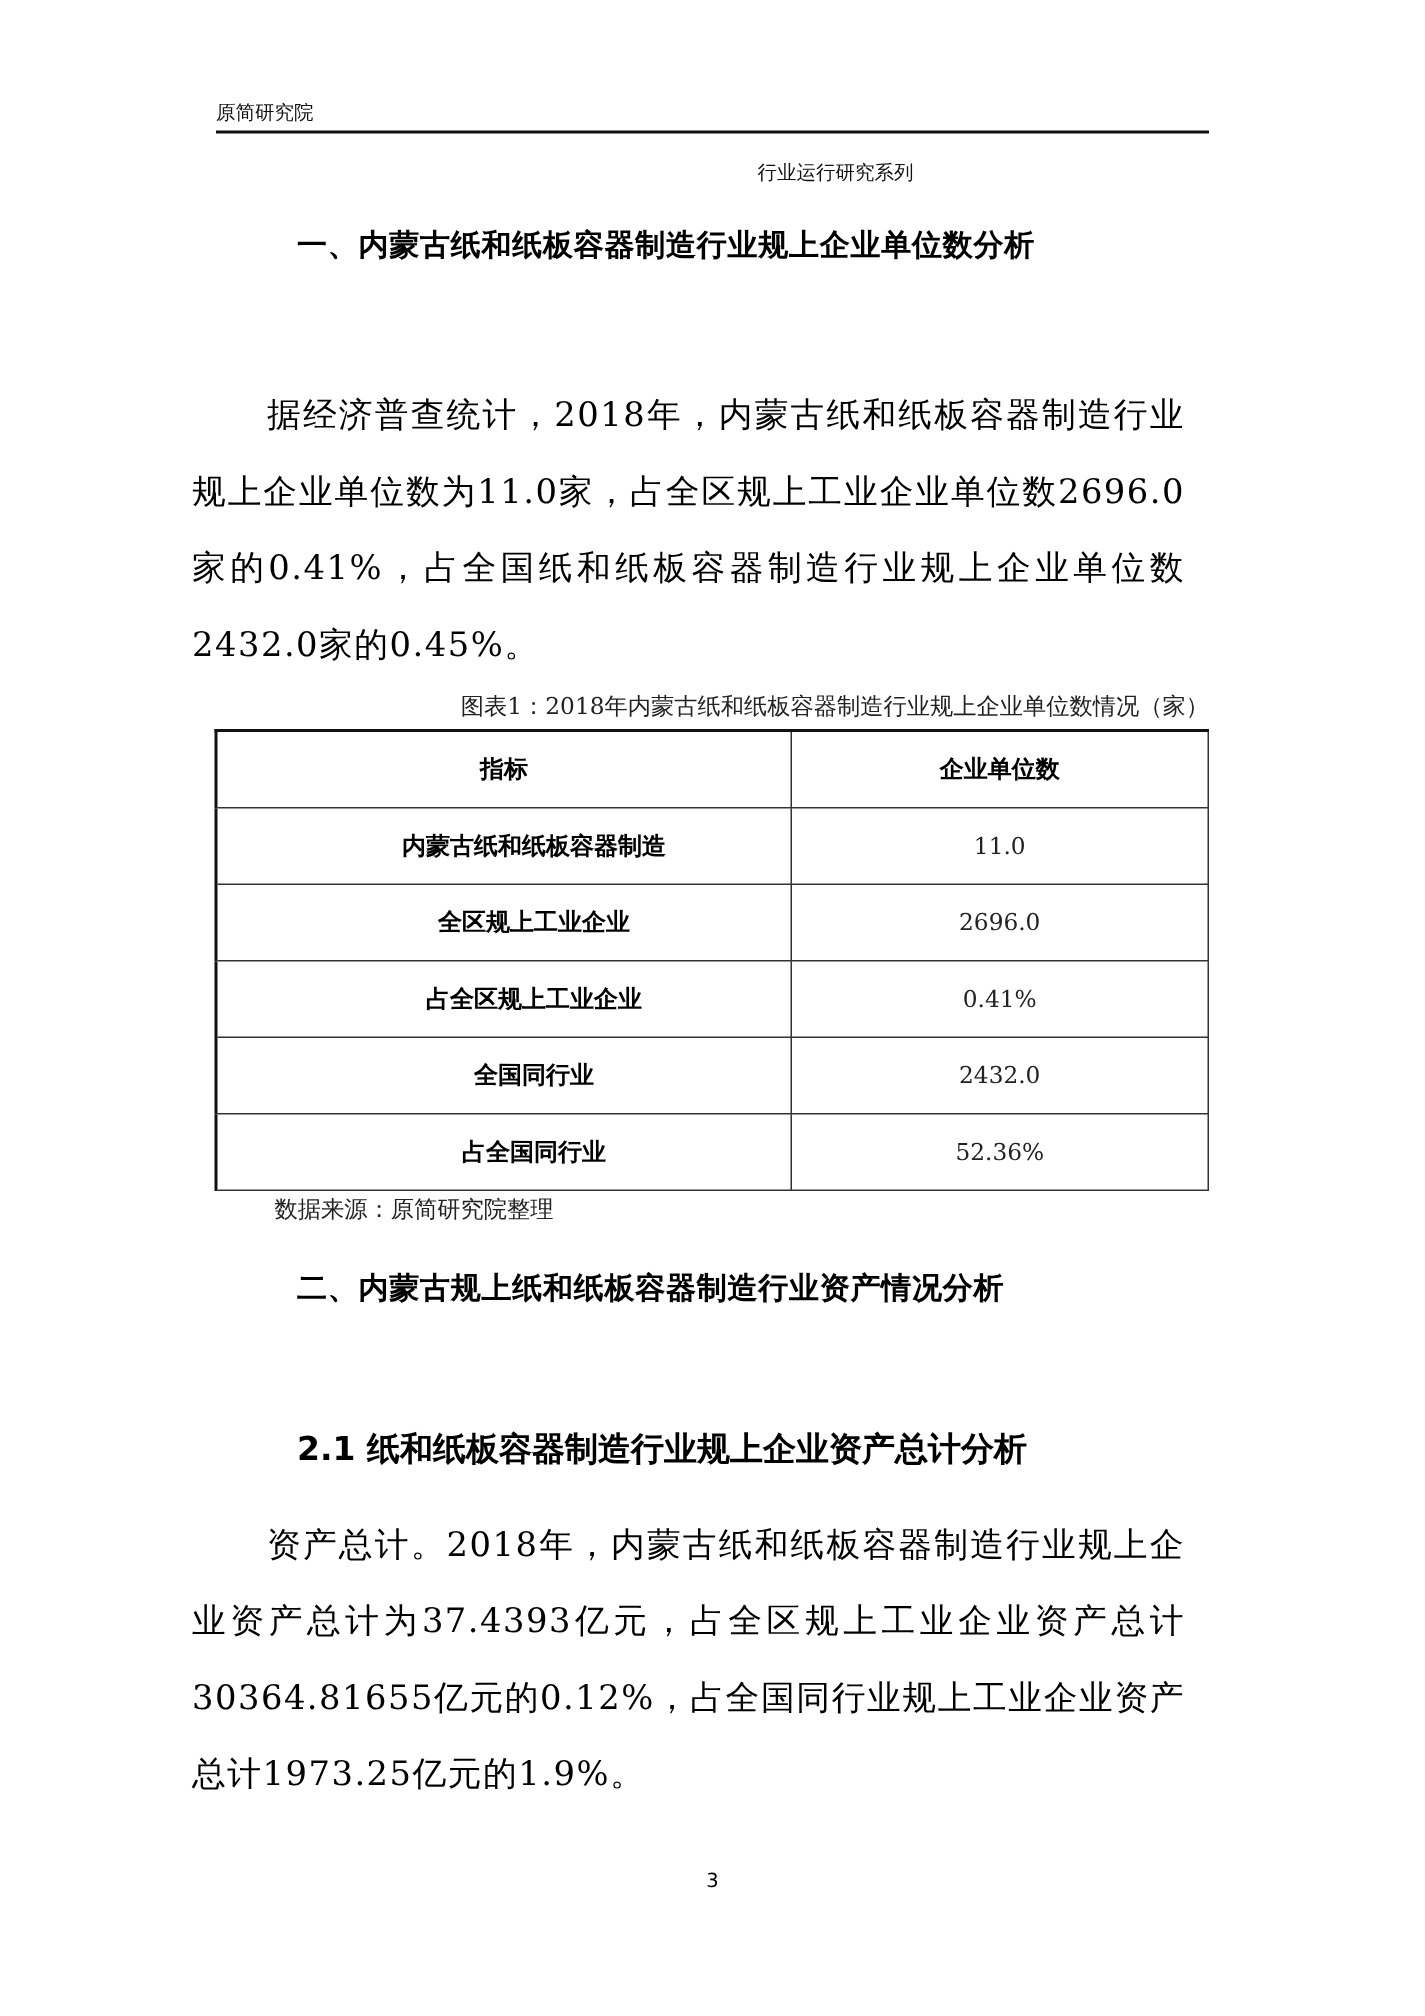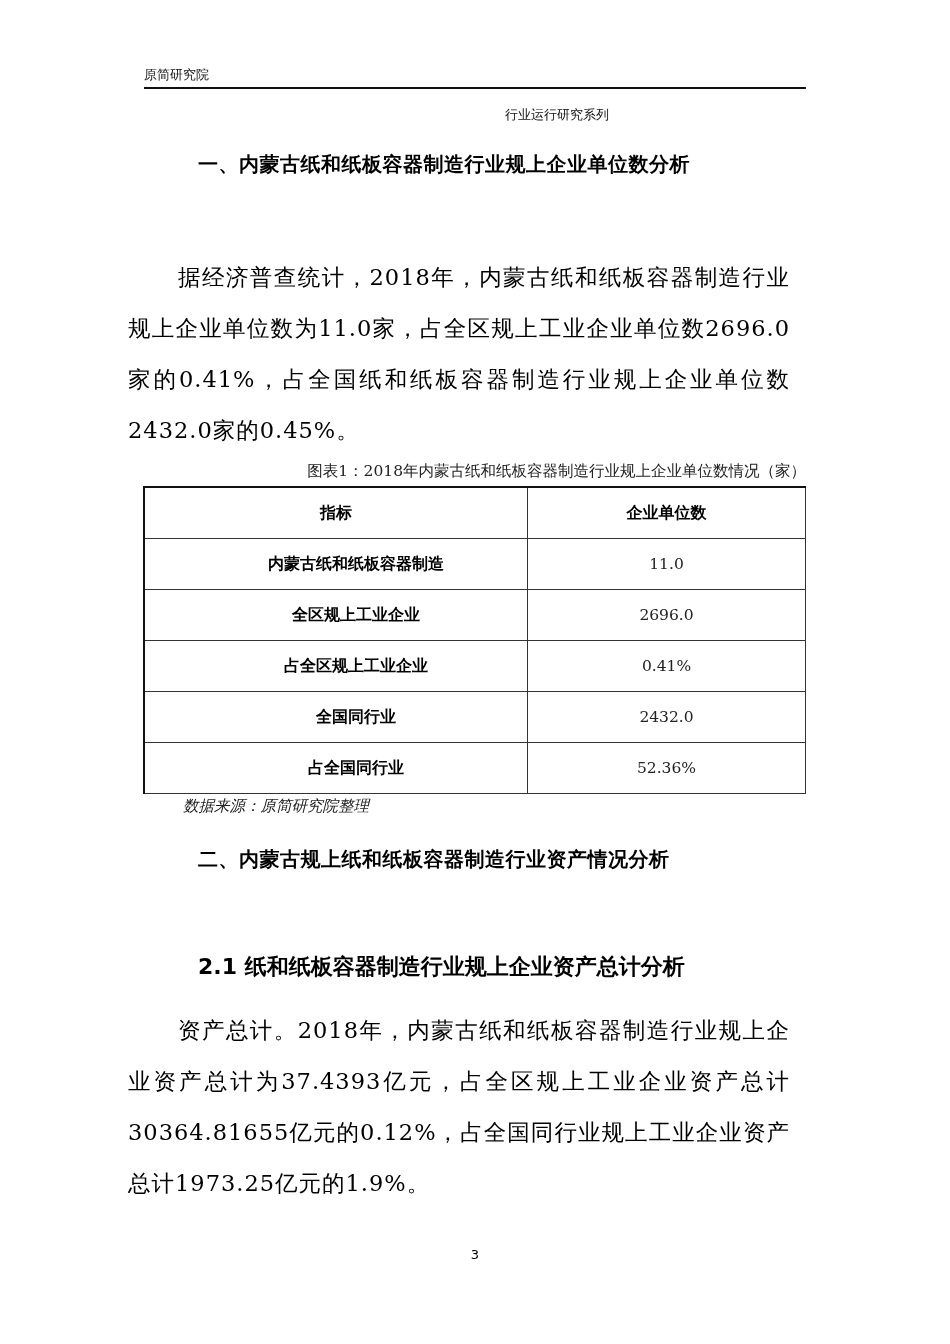--- a/index.html
+++ b/index.html
@@ -12,21 +12,21 @@
   .h2 { position:absolute; left:198px; font-family:"DejaVu Sans", sans-serif; font-weight:bold; font-size:22px; line-height:30px; }
   .para { position:absolute; left:128px; width:662px; font-family:"DejaVu Serif", serif; font-size:22.5px; line-height:51px; text-indent:50px; text-align:justify; letter-spacing:1px; }
   .caption { position:absolute; left:144px; width:662px; top:461px; text-align:right; font-family:"DejaVu Serif", serif; font-size:15.5px; color:#222; }
   table.data { position:absolute; left:143px; top:486px; width:663px; border-collapse:collapse; }
   table.data td, table.data th { height:50px; border:1px solid #333; text-align:center; padding:0;margin-left:20px; }
   table.data th { font-family:"DejaVu Sans", sans-serif; font-weight:bold; font-size:16px; }
   table.data td.label { font-family:"DejaVu Sans", sans-serif; font-weight:bold; font-size:16px;padding-left:40px; }
   table.data td.val { font-family:"DejaVu Serif", serif; font-size:15.5px; color:#222; }
   table.data tr:first-child th { border-top:2px solid #111; }
   table.data td:first-child, table.data th:first-child { border-left:2px solid #111; width:342px; }
-  .source { position:absolute; left:183px; top:796px; font-family:"DejaVu Serif", serif; font-size:15.5px; color:#222;font-style:italic; }
+  .source { position:absolute; left:183px; top:796px; font-family:"DejaVu Serif", serif; font-size:15.5px; color:#222; }
   .pagenum { position:absolute; left:0; width:950px; top:1247px; text-align:center; font-family:"DejaVu Sans", sans-serif; font-size:13px; }
 </style>
 </head>
 <body>
 
 <div class="page">
   <div class="hdr-left">原简研究院</div>
   <div class="hdr-right">行业运行研究系列</div>
   <div class="hdr-rule"></div>
 

